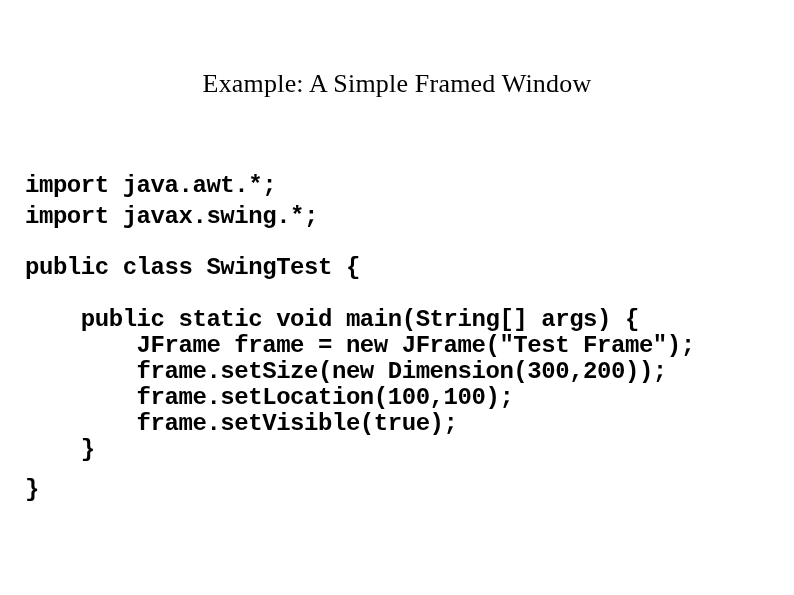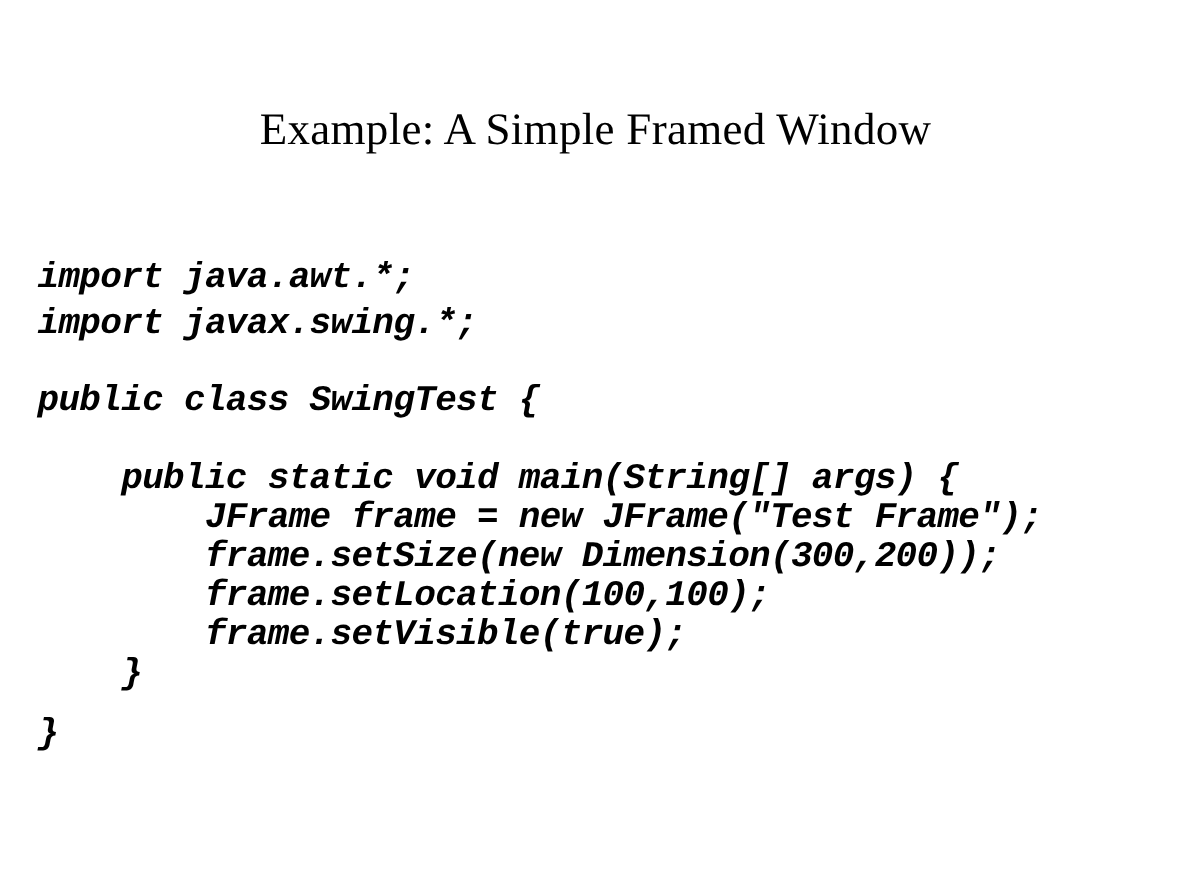--- a/index.html
+++ b/index.html
@@ -20,38 +20,37 @@
     height: 595px;
     background: #ffffff;
   }
   .slide-title {
     position: absolute;
     top: 47px;
     left: 0;
     width: 794px;
     text-align: center;
     font-family: "Liberation Serif", serif;
-    font-size: 30px;
+    font-size: 26px;
     line-height: 40px;
     font-weight: normal;
     letter-spacing: 0.2px;
     color: #000000;
     white-space: nowrap;
   }
   .code-block {
     position: absolute;
     top: 146px;
     left: 25px;
     width: 760px;
     font-family: "Liberation Mono", "DejaVu Sans Mono", monospace;
     font-size: 24px;
     font-weight: bold;
     color: #000000;
     letter-spacing: -0.45px;
-    font-style: italic;
   }
   .code-line {
     white-space: pre;
     height: 26px;
     line-height: 26px;
   }
   .code-line.head {
     height: 31px;
     line-height: 31px;
   }

